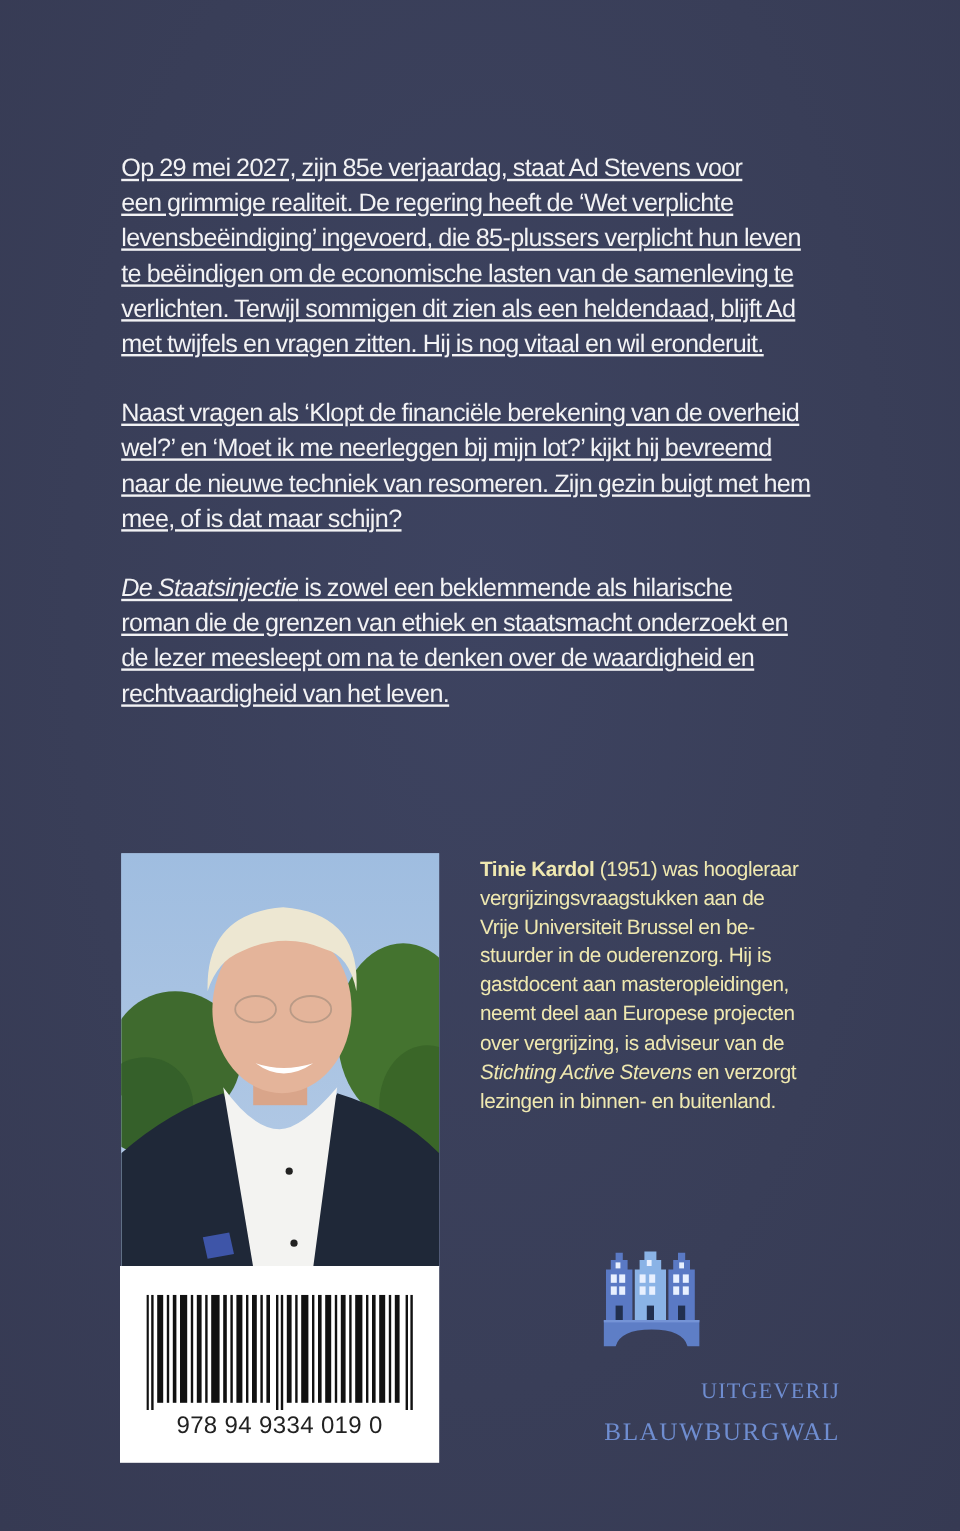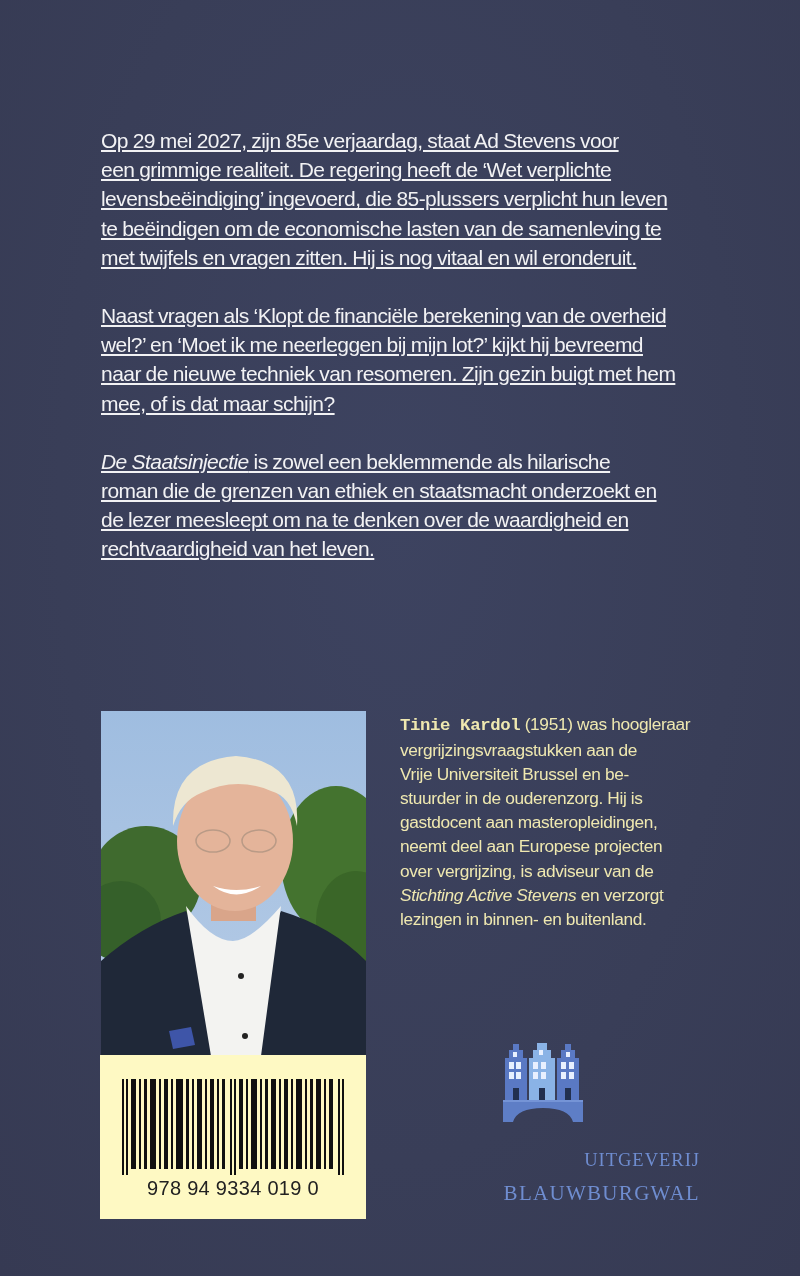--- a/index.html
+++ b/index.html
@@ -24,40 +24,40 @@
   .blurb p { margin:0 0 29px 0; }
   .blurb .line { display:block; white-space:nowrap; }
   .blurb em { font-style:italic; }
 
   .photo {
     position:absolute; left:101px; top:711px; width:265px; height:345px;
     overflow:hidden; background:#a9c3e3;
   }
   .barcode-box {
     position:absolute; left:100px; top:1055px; width:266px; height:164px;
-    background:#fef9c3;
+    background:#ffffff;
   }
   .barcode-bars {
     position:absolute; left:22px; top:24px; width:224px; height:96px;
   }
   .barcode-digits {
     position:absolute; left:0; width:100%; top:122px;
     text-align:center; color:#222;
     font-family:"Liberation Sans", sans-serif;
     font-size:20px; letter-spacing:0.3px;
   }
 
   .bio {
     position:absolute; left:400px; top:712px; width:330px;
     color:#efe8b0;
     font-size:17.3px; line-height:24.1px;
     letter-spacing:-0.35px;
   }
   .bio .line { display:block; white-space:nowrap; }
-  .bio b { font-weight:bold;font-family:Liberation Mono, monospace; }
+  .bio b { font-weight:bold; }
 
   .logo {
     position:absolute; left:503px; top:1040px; width:80px; height:82px;
   }
   .pub {
     position:absolute; left:420px; width:280px; text-align:right;
     font-family:"Liberation Serif", serif;
     color:#6f8dd0;
     letter-spacing:1px;
   }
@@ -68,20 +68,21 @@
 <body>
 
 <div class="cover"></div>
 
 <div class="blurb">
   <p>
     <span class="line">Op 29 mei 2027, zijn 85e verjaardag, staat Ad Stevens voor</span>
     <span class="line">een grimmige realiteit. De regering heeft de ‘Wet verplichte</span>
     <span class="line">levensbeëindiging’ ingevoerd, die 85-plussers verplicht hun leven</span>
     <span class="line">te beëindigen om de economische lasten van de samenleving te</span>
+    <span class="line">verlichten. Terwijl sommigen dit zien als een heldendaad, blijft Ad</span>
     <span class="line">met twijfels en vragen zitten. Hij is nog vitaal en wil eronderuit.</span>
   </p>
   <p>
     <span class="line">Naast vragen als ‘Klopt de financiële berekening van de overheid</span>
     <span class="line">wel?’ en ‘Moet ik me neerleggen bij mijn lot?’ kijkt hij bevreemd</span>
     <span class="line">naar de nieuwe techniek van resomeren. Zijn gezin buigt met hem</span>
     <span class="line">mee, of is dat maar schijn?</span>
   </p>
   <p>
     <span class="line"><em>De Staatsinjectie</em><span> is zowel een beklemmende als hilarische</span></span>

